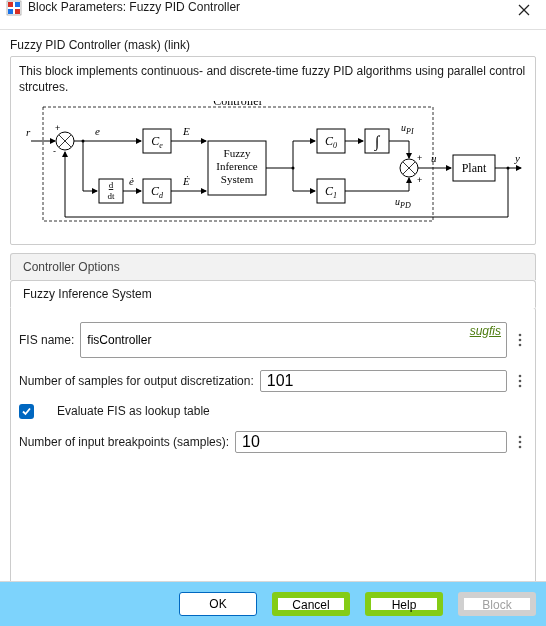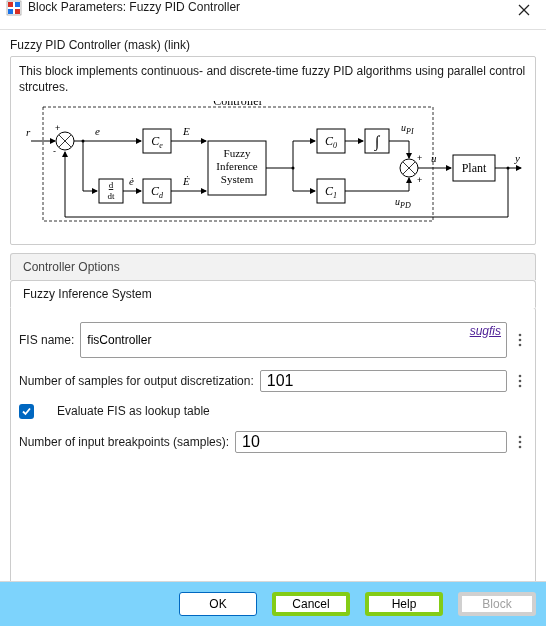--- a/index.html
+++ b/index.html
@@ -111,21 +111,21 @@
     border-radius: 2px;
     height: 36px;
     padding: 2px 48px 2px 6px;
     font-size: 12px;
     font-family: inherit;
   }
   .input-link {
     position: absolute;
     right: 6px;
     top: 2px;
-    color: #4c1d95;
+    color: #4d7c0f;
     font-style: italic;
     text-decoration: underline;
     font-size: 12px;
     cursor: pointer;
   }
   .kebab {
     width: 14px; height: 22px;
     display: flex; align-items: center; justify-content: center;
     cursor: pointer;
     color: #555;
@@ -149,21 +149,21 @@
     border-top: 1px solid #d8d8d8;
     padding: 10px 10px;
     display: flex;
     justify-content: flex-end;
     gap: 15px;
     background: #7dd3fc;
   }
   .btn {
     min-width: 78px;
     height: 24px;
-    border: 4px solid #84cc16;
+    border: 6px solid #84cc16;
     border-radius: 3px;
     background: #ffffff;
     font-size: 12px;
     cursor: pointer;
     padding: 0 10px;
   }
   .btn.primary {
     border: 1.5px solid #0067c0;
   }
   .btn.disabled {

